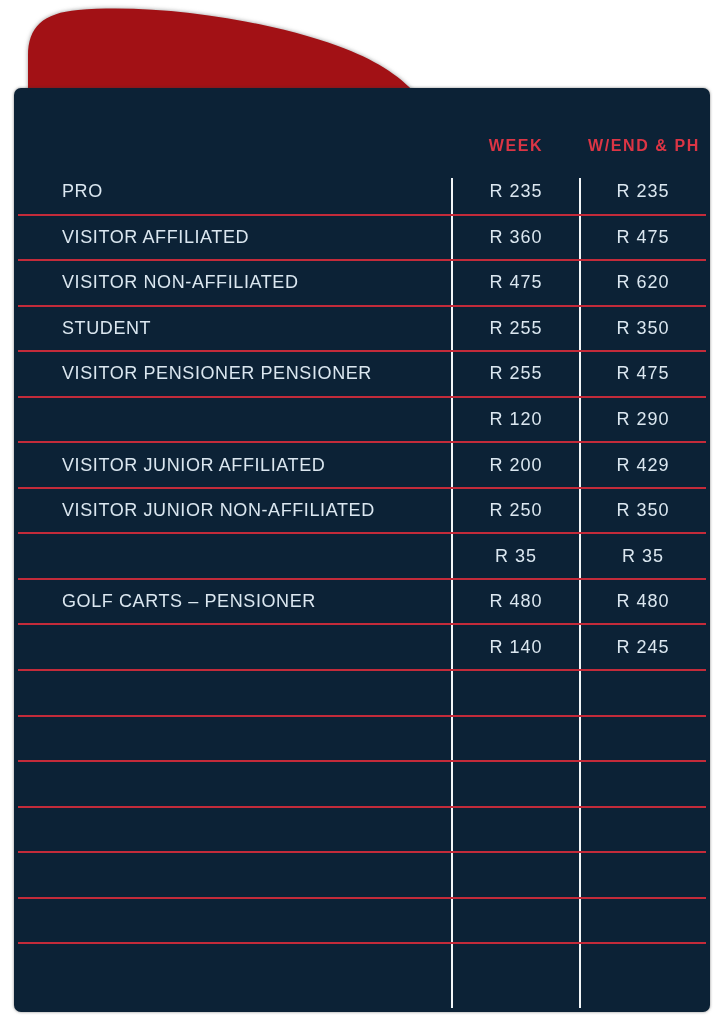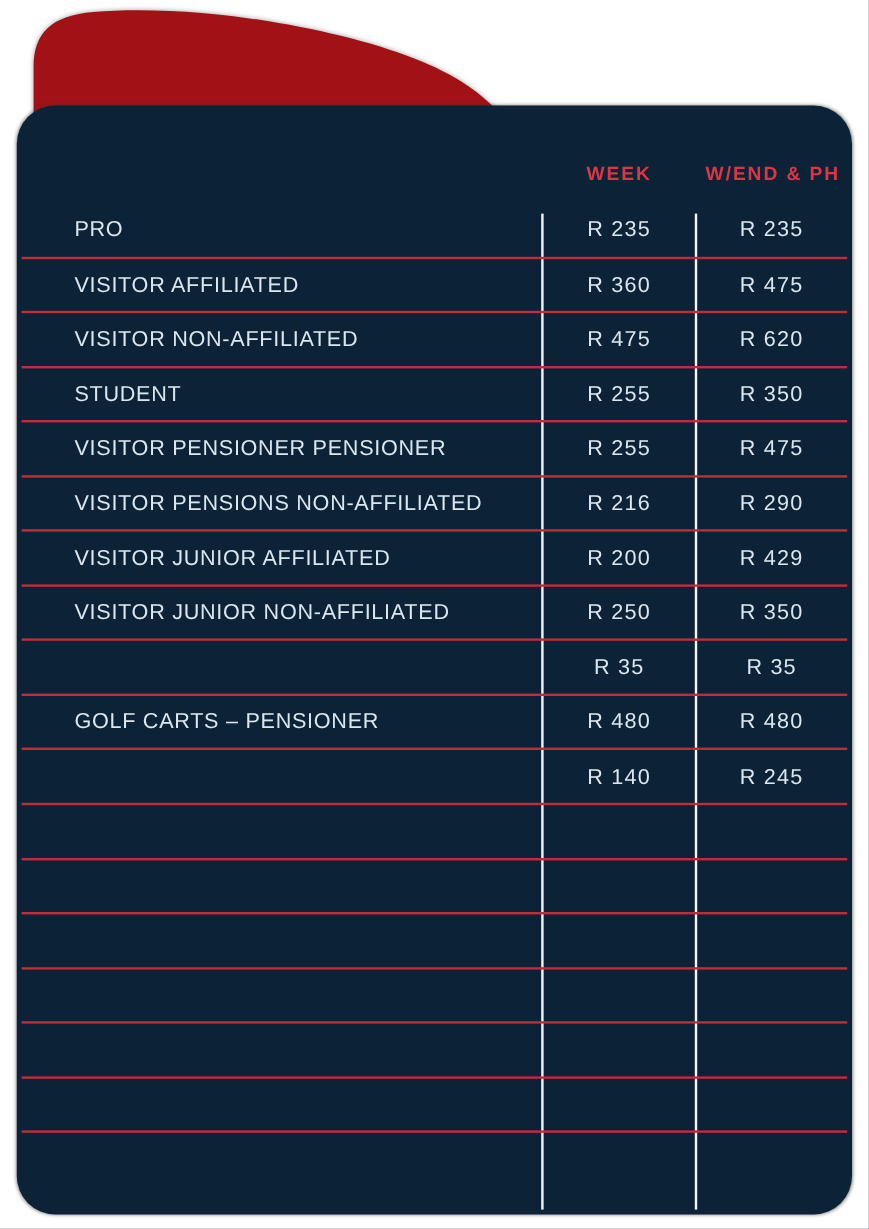--- a/index.html
+++ b/index.html
@@ -31,21 +31,21 @@
   .title{
     position:absolute;left:61px;top:44px;
     font-size:34px;line-height:36px;font-weight:500;
     letter-spacing:3.5px;color:var(--title-text);
     white-space:nowrap;
   }
 
   .panel{
     position:absolute;left:14px;top:88px;width:696px;height:924px;
     background:var(--panel);
-    border-radius:32px;
+    border-radius:7px;
     box-shadow:0 0 3px rgba(55,55,55,.6);
   }
 
   .col-header{
     position:absolute;top:48px;
     font-size:16px;line-height:20px;font-weight:600;
     letter-spacing:1.6px;color:var(--column-header);
     text-align:center;white-space:nowrap;
   }
   .col-header.week{left:438px;width:128px;}
@@ -118,22 +118,21 @@
     <div class="cell wend">R 350</div>
   </div>
 
   <div class="row">
     <div class="cell label">VISITOR PENSIONER PENSIONER</div>
     <div class="cell week">R 255</div>
     <div class="cell wend">R 475</div>
   </div>
 
   <div class="row">
-    <div class="cell label">VISITOR PENSIONS NON-AFFILIATED</div>
-    <div class="cell week">R 216</div>
+    <div class="cell week">R 120</div>
     <div class="cell wend">R 290</div>
   </div>
 
   <div class="row">
     <div class="cell label">VISITOR JUNIOR AFFILIATED</div>
     <div class="cell week">R 200</div>
     <div class="cell wend">R 429</div>
   </div>
 
   <div class="row">

